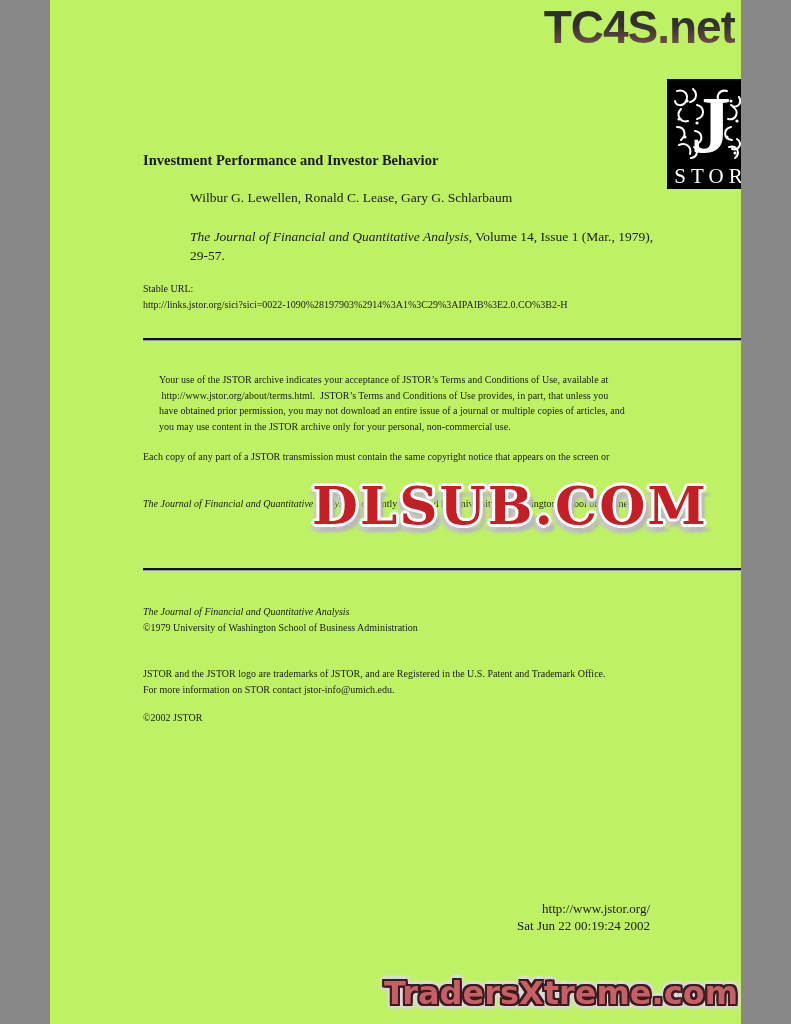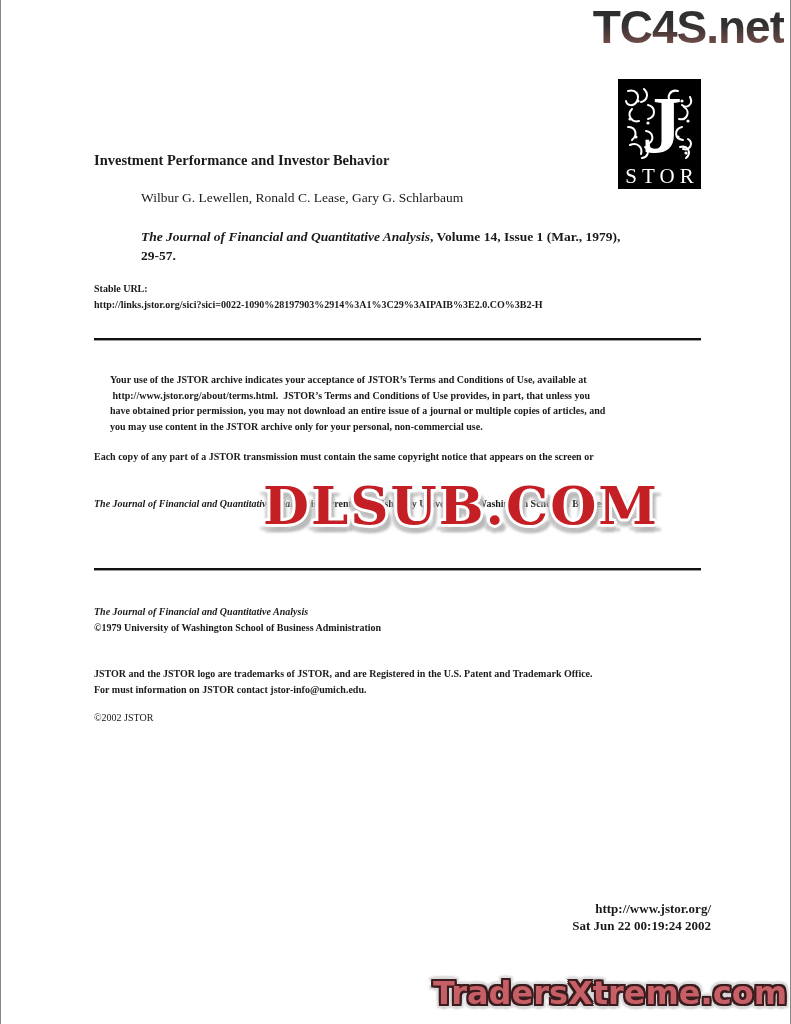--- a/index.html
+++ b/index.html
@@ -1,22 +1,22 @@
 <!DOCTYPE html>
 <html><head>
 <meta charset="utf-8">
 <style>
   html,body{margin:0;padding:0;background:#888;}
   .page{
-    position:relative;width:789px;height:1024px;background:#ffffff;
+    position:relative;width:691px;height:1024px;background:#bef264;
     font-family:"Liberation Serif", serif;color:#1a1a1a;overflow:hidden;
     margin:0 auto;
   }
   .abs{position:absolute;}
-  .line{white-space:pre;font-weight:bold;}
+  .line{white-space:pre;}
   .body-text{font-size:10px;line-height:15.5px;}
   .title{font-size:14.5px;font-weight:bold;text-align:center;}
   .authors{font-size:13.5px;}
   .citation{font-size:13.5px;line-height:19px;}
   .italic{font-style:italic;}
   .rule{width:607px;height:2px;background:#111;border-bottom:1px solid #9a9a9a;}
   .footer{font-size:13px;line-height:16.5px;text-align:right;}
 
   
   .wm-tc4s{
@@ -122,25 +122,25 @@
 
   <div class="abs rule" style="left:93px;top:568px;"></div>
 
   <div class="abs body-text" style="left:93px;top:604px;line-height:16px;">
     <div class="line italic">The Journal of Financial and Quantitative Analysis</div>
     <div class="line">©1979 University of Washington School of Business Administration</div>
   </div>
 
   <div class="abs body-text" style="left:93px;top:666px;">
     <div class="line">JSTOR and the JSTOR logo are trademarks of JSTOR, and are Registered in the U.S. Patent and Trademark Office.</div>
-    <div class="line">For must information on JSTOR contact jstor-info@umich.edu.</div>
+    <div class="line">For more information on STOR contact jstor-info@umich.edu.</div>
   </div>
 
   <div class="abs body-text" style="left:93px;top:710px;">©2002 JSTOR</div>
 
-  <div class="abs footer" style="right:79px;top:901px;margin-left:20px;">
+  <div class="abs footer" style="right:91px;top:901px;margin-left:20px;">
     <div class="line">http://www.jstor.org/</div>
     <div class="line">Sat Jun 22 00:19:24 2002</div>
   </div>
 
   <div class="abs wm-traders">TradersXtreme.com</div>
 
 </div>
 
 </body></html>

